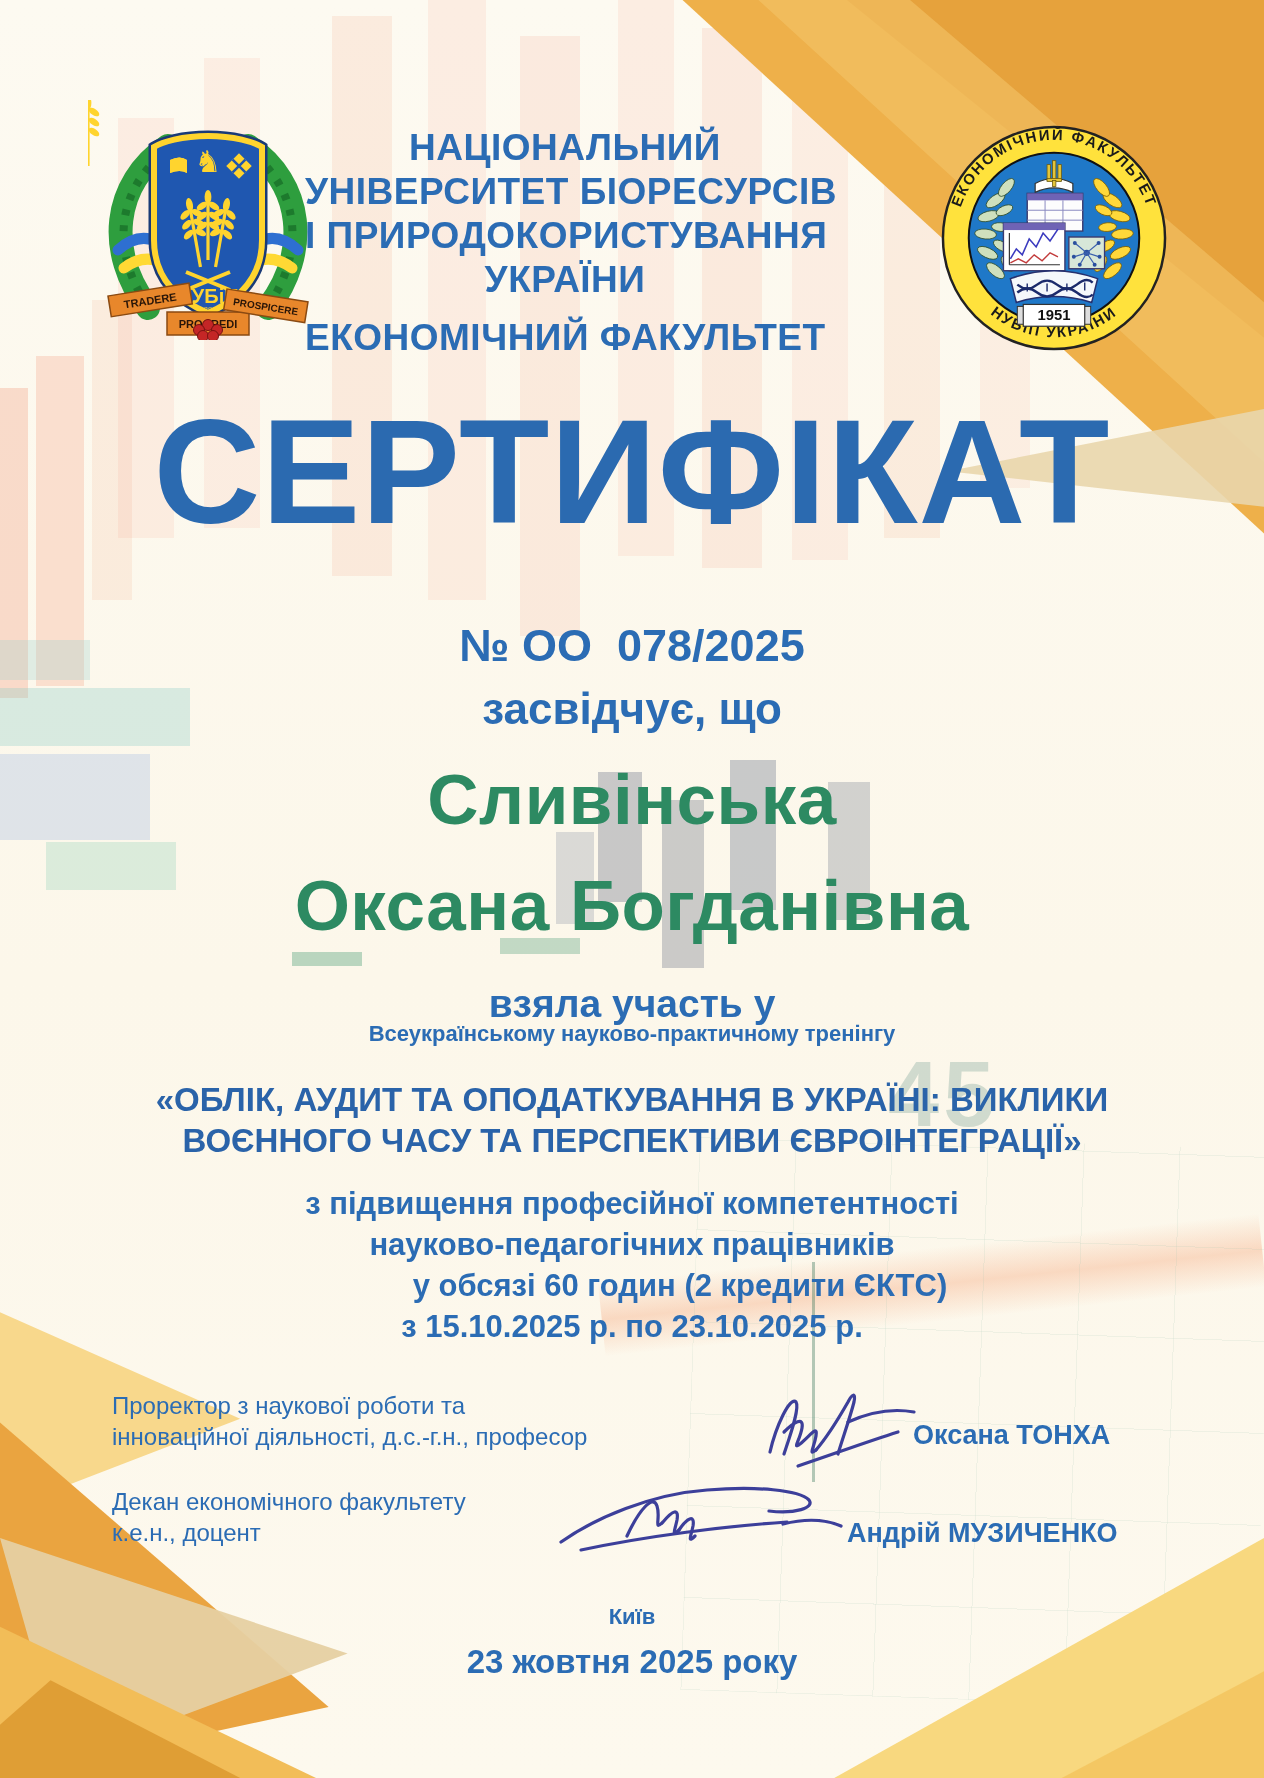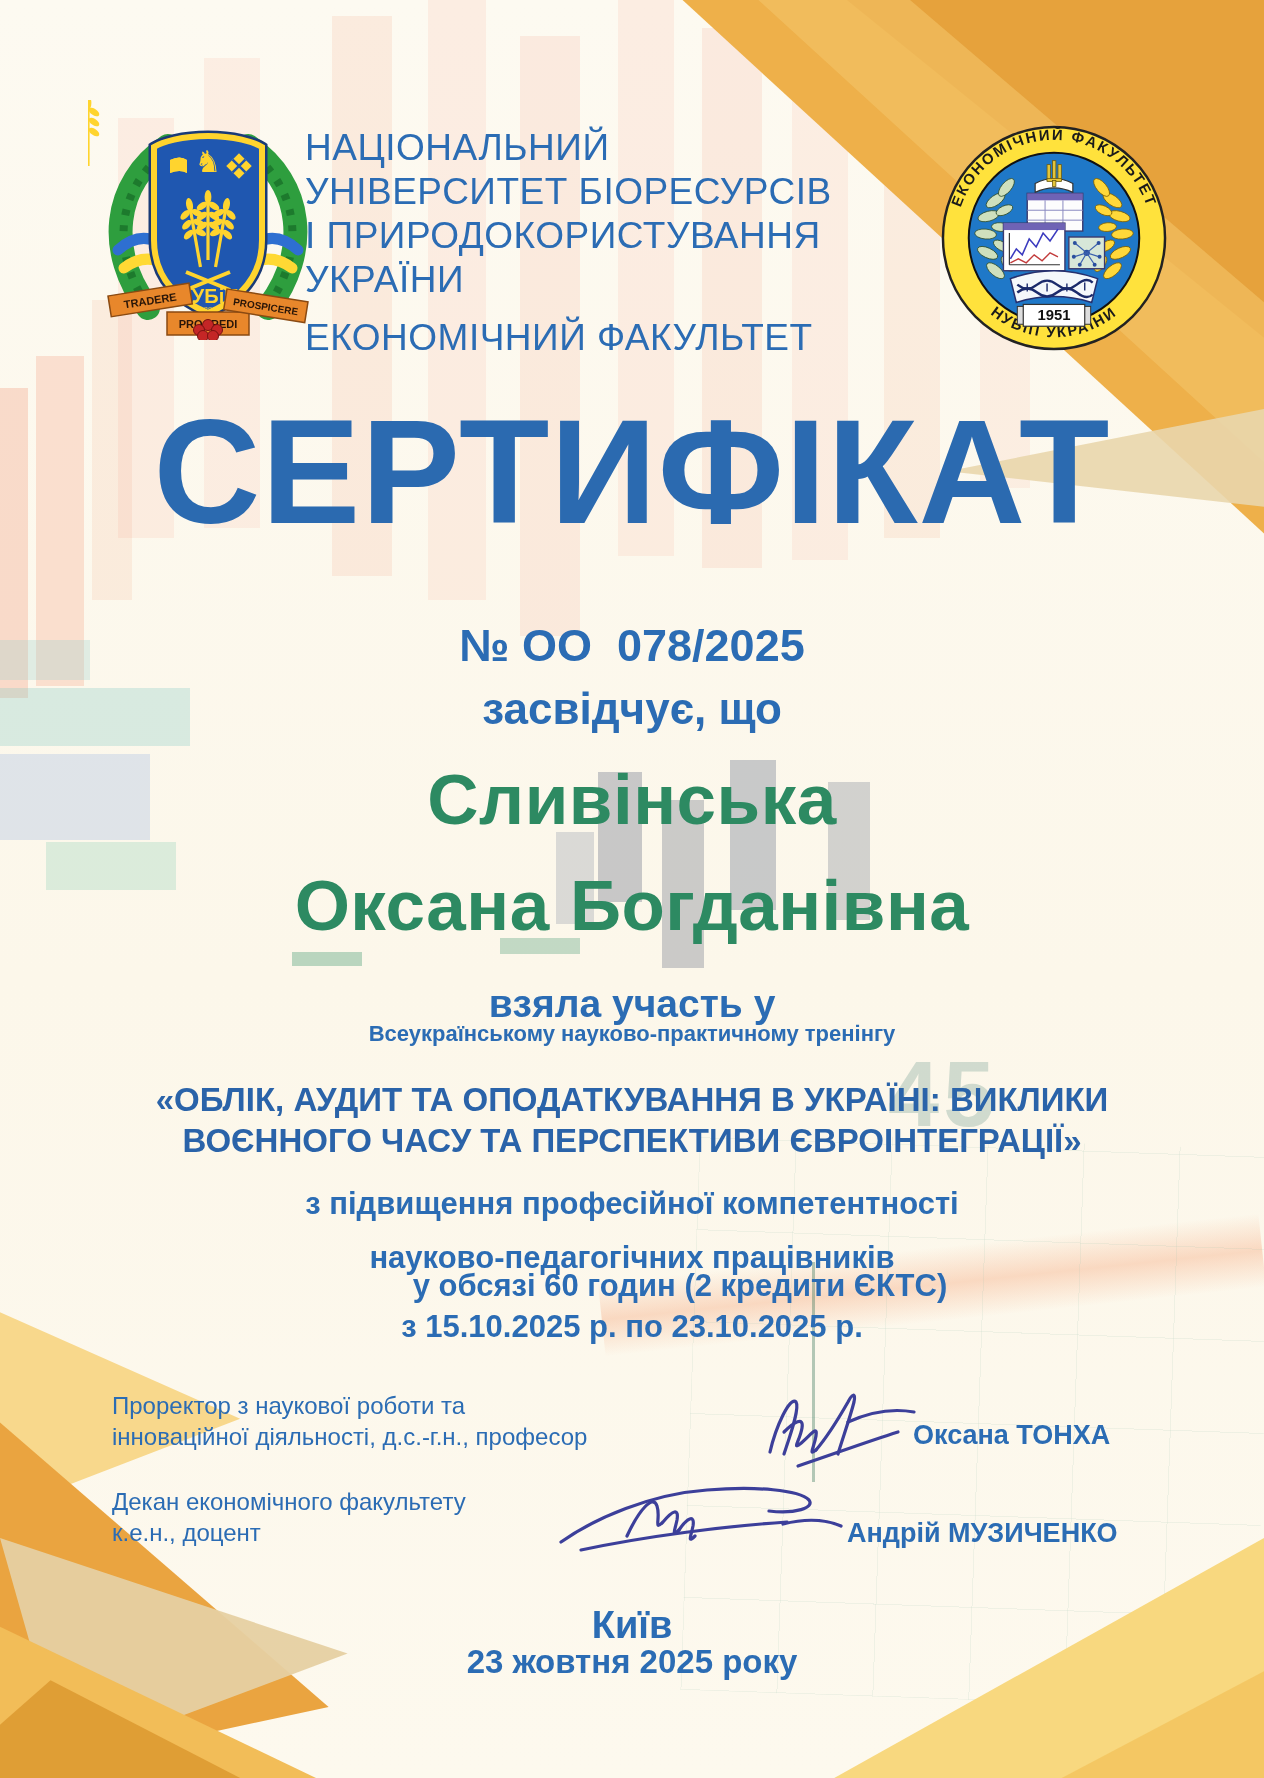--- a/index.html
+++ b/index.html
@@ -16,44 +16,44 @@
   }
   .page{position:absolute;inset:0;}
   .dec{position:absolute;pointer-events:none;}
   .poly{position:absolute;inset:0;pointer-events:none;}
   .ctext{position:absolute;left:0;width:100%;text-align:center;color:var(--blue);font-weight:700;white-space:nowrap;z-index:4;}
   .watermark{
     position:absolute;left:888px;top:1042px;font-size:92px;font-weight:700;
     color:rgba(148,178,166,.42);z-index:1;letter-spacing:4px;
   }
   .header-block{
-    position:absolute;left:305px;top:126px;width:520px;z-index:4;
-    color:var(--blue);font-weight:400;font-size:37px;line-height:44px;letter-spacing:.5px;white-space:nowrap;
+    position:absolute;left:305px;top:126px;width:520px;text-align:center;z-index:4;
+    color:var(--blue);font-weight:700;font-size:37px;line-height:44px;letter-spacing:.5px;white-space:nowrap;
   }
   .header-block .faculty{margin-top:14px;}
   .title{top:398px;font-size:148px;line-height:1;letter-spacing:1px;color:#2b6ab0;}
   .cert-number{top:620px;font-size:45px;white-space:pre;}
   .certifies{top:684px;font-size:44px;font-weight:600;}
   .name-line{font-size:71px;line-height:1;color:var(--green);letter-spacing:.5px;}
   .name1{top:764px;}
   .name2{top:848px;margin-top:22px;}
   .action{top:982px;font-size:39px;}
   .event-type{top:1021px;font-size:22px;}
   .quote{font-size:33px;color:var(--blue2);}
   .quote1{top:1081px;}
   .quote2{top:1122px;}
   .detail{font-size:31px;}
-  .d1{top:1186px;}.d2{top:1227px;margin-top:13px;}.d3{top:1268px;margin-left:48px;}.d4{top:1309px;}
+  .d1{top:1186px;}.d2{top:1227px;}.d3{top:1268px;margin-left:48px;}.d4{top:1309px;}
   .pos-block{
     position:absolute;left:112px;z-index:4;color:var(--blue);font-weight:400;
     font-size:24px;line-height:31px;white-space:nowrap;
   }
   .signame{position:absolute;z-index:4;color:var(--blue);font-weight:700;font-size:27px;white-space:nowrap;}
   .sig-svg{position:absolute;z-index:4;}
-  .footer-city{top:1604px;font-size:38px;}
+  .footer-city{top:1604px;font-size:22px;}
   .footer-date{top:1643px;font-size:33px;}
   .emblem{position:absolute;z-index:3;}
   svg text{font-family:"Liberation Sans",sans-serif;}
 </style>
 </head>
 <body>
 
 <div class="page">
 
   <div>

